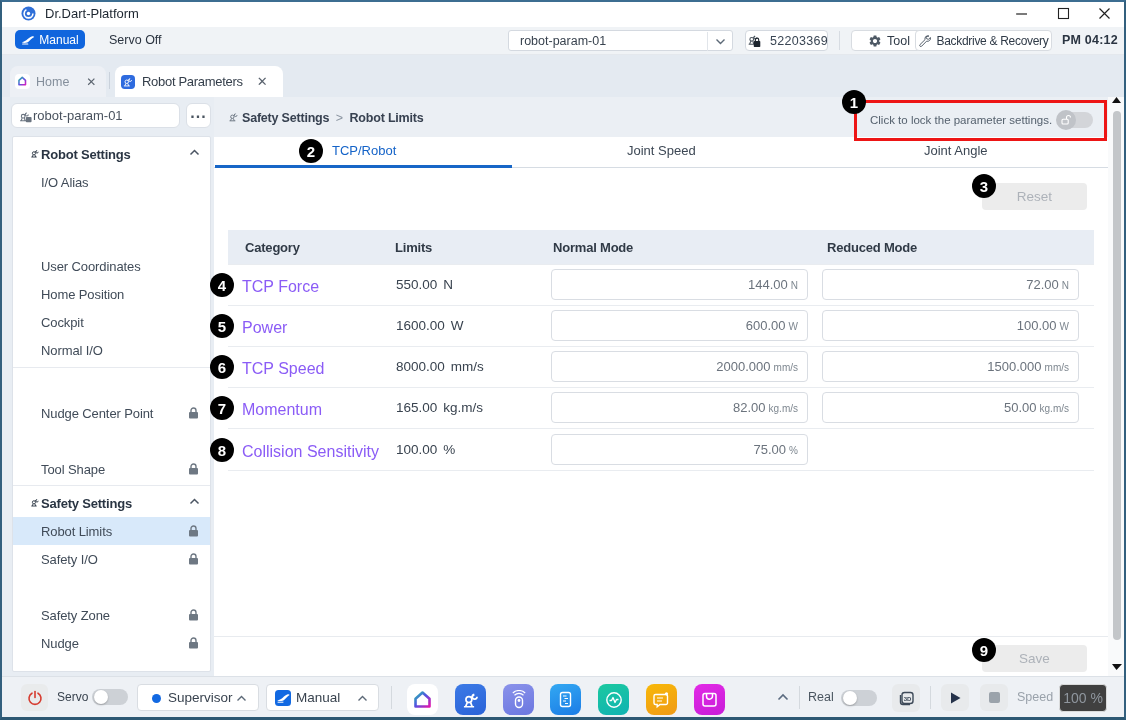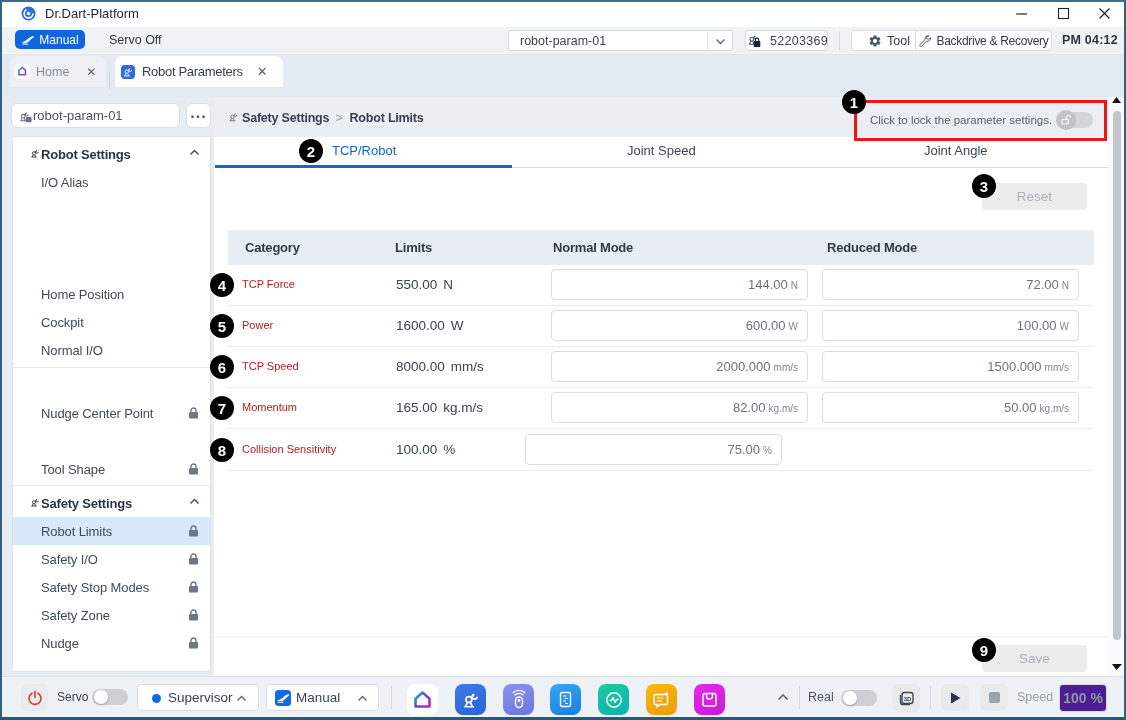--- a/index.html
+++ b/index.html
@@ -18,21 +18,21 @@
 #servooff { left:109px; top:33px; font-size:12.5px; color:#2b3440; }
 #combo { left:508px; top:30px; width:225px; height:21px; background:#fff; border:1px solid #d4d9e0; border-radius:3px; font-size:12.5px; color:#39434f; }
 #robotlock { left:741px; top:32px; }
 #serialbox { left:745px; top:30px; width:83px; height:21px; background:#fff; border:1px solid #d4d9e0; border-radius:4px; }
 #serial { left:770px; top:34px; font-size:12.5px; color:#3a4654; letter-spacing:.3px; }
 .tb-sep { top:31px; width:1px; height:19px; background:#d7dce2; }
 .tbtn { top:30px; height:21px; background:#fff; border:1px solid #d8dce1; border-radius:4px; font-size:12.5px; color:#2f3a47; display:flex; align-items:center; justify-content:center; gap:5px; }
 #clock { left:1062px; top:33px; font-size:12.5px; color:#2b3542; font-weight:bold; letter-spacing:.2px;}
 
 #tabbar { left:2px; top:55px; width:1122px; height:42px; background:#e4eaf1; }
-.tab { top:56px; height:31px; white-space:nowrap; border-radius:8px 8px 0 0; display:flex; align-items:center; }
+.tab { top:66px; height:31px; white-space:nowrap; border-radius:8px 8px 0 0; display:flex; align-items:center; }
 #tab-home { left:10px; width:96px; background:#edf0f5; }
 #tab-rp { left:115px; width:168px; background:#ffffff; }
 .tabx { font-size:14px; color:#5a636e; }
 #tabsep { left:109px; top:72px; width:1px; height:17px; background:#c9d1db; }
 
 #sb-input { left:11px; top:103px; width:169px; height:25px; background:#fff; border:1px solid #dbe0e7; border-radius:6px; }
 #sb-input span { position:absolute; left:21px; top:4px; font-size:13px; color:#49525e; }
 #sb-dots { left:186px; top:103px; width:25px; height:25px; background:#fff; border:1px solid #dbe0e7; border-radius:6px; color:#4a5560; }
 #sidebar { left:12px; top:136px; width:199px; height:536px; background:#fff; border:1px solid #dde2e9; border-radius:2px; overflow:hidden; }
 .sb-head { position:absolute; left:0; width:100%; height:28px; }
@@ -50,42 +50,42 @@
 #locktext { left:870px; top:114px; font-size:11.5px; color:#55616e; }
 
 .ptab { top:143px; font-size:13px; color:#3c4754; }
 #underline { left:215px; top:165px; width:297px; height:3px; background:#1766c7; }
 #tabstrip-border { left:214px; top:167px; width:894px; height:1px; background:#d6dce3; }
 .graybtn { width:105px; height:27px; background:#ececec; border-radius:4px; color:#adb2b9; font-size:13.5px; display:flex; align-items:center; justify-content:center; }
 
 #thead { left:228px; top:230px; width:866px; height:34px; background:#e8edf4; }
 .th { position:absolute; top:240px; font-size:13px; color:#303a46; font-weight:bold; letter-spacing:-0.2px;}
 .rowline { left:228px; width:866px; height:1px; background:#e9ecf0; }
-.rlabel { left:242px; font-size:11px; color:#b91c1c; }
+.rlabel { left:242px; font-size:16px; color:#8b5cf6; }
 .rlimit { left:396px; font-size:13.5px; color:#39434f; }
 .rlimit i { font-style:normal; margin-left:6px; }
 .inp { height:31px; width:257px; background:#fff; border:1px solid #d9dde3; border-radius:4px; text-align:right; font-size:13px; color:#6b737d; padding:7px 9px 0 0; }
 .inp i { font-style:normal; font-size:10px; color:#7e8790; margin-left:3px; }
 #footline { left:214px; top:636px; width:894px; height:1px; background:#e8ebef; }
 
 #sb-track { left:1108px; top:97px; width:16px; height:579px; background:#f9fafb; }
 #sb-thumb { left:1113px; top:111px; width:8px; height:529px; background:#c3c6c9; border-radius:4px; }
 
 #bottombar { left:2px; top:676px; width:1122px; height:41px; background:#eef1f5; border-top:1px solid #dce1e7; }
 #powerbtn { left:21px; top:684px; width:27px; height:27px; background:#e9ebec; border-radius:6px; }
 #servotext { left:57px; top:690px; font-size:12px; color:#39434f; }
 .toggle { width:36px; height:16px; background:#cdd1d6; border-radius:8px; }
 .toggle .knob { position:absolute; left:2px; top:1px; width:14px; height:14px; background:#fff; border-radius:50%; box-shadow:0 1px 2px rgba(0,0,0,.25); }
 .drop { top:684px; height:27px; background:#fff; border:1px solid #d9dde2; border-radius:4px; font-size:13.5px; color:#39434f; }
 .tile { top:684px; width:31px; height:31px; border-radius:8px; }
 .bb-sep { top:686px; width:1px; height:23px; background:#d4d9de; }
 #realtext { left:808px; top:690px; font-size:12.5px; color:#4a5560; }
 .bbtn { top:684px; width:28px; height:27px; background:#e8eaec; border-radius:6px; display:flex; align-items:center; justify-content:center; }
 #speedtext { left:1017px; top:690px; font-size:12.5px; color:#9aa2ab; }
-#speedbox { left:1059px; top:684px; width:48px; height:28px; background:#4c1d95; border:1px solid #dadbdb; border-radius:4px; color:#8f969e; font-size:14px; font-weight:bold; display:flex; align-items:center; justify-content:center; }
+#speedbox { left:1059px; top:684px; width:48px; height:28px; background:#404040; border:1px solid #dadbdb; border-radius:4px; color:#8f969e; font-size:14px; font-weight:normal; display:flex; align-items:center; justify-content:center; }
 
 #redrect { left:854px; top:100px; width:253px; height:41px; border:3px solid #ed1515; z-index:50; }
 .badge { width:24px; height:24px; background:#000; border-radius:50%; color:#fff; font-size:15px; font-weight:bold; display:flex; align-items:center; justify-content:center; z-index:60; }
 .ctr { display:flex; align-items:center; justify-content:center; }
 </style>
 </head>
 <body>
 <div class="abs" id="titlebar"></div>
 <svg class="abs" style="left:21px;top:6px" width="15" height="15" viewBox="0 0 15 15">
     <circle cx="7.5" cy="7.5" r="7" fill="#2f6fd8"></circle>
@@ -183,20 +183,23 @@
         </g>
       </svg>
       <b>Robot Settings</b>
       <svg class="chev" width="11" height="7" viewBox="0 0 11 7">
         <path d="M1.5 5.5l4-4 4 4" fill="none" stroke="#4b5563" stroke-width="1.5"></path>
       </svg>
     </div>
 <div class="sb-item" style="top:31px">
       <span>I/O Alias</span>
     </div>
+<div class="sb-item" style="top:115px">
+      <span>User Coordinates</span>
+    </div>
 <div class="sb-item" style="top:143px">
       <span>Home Position</span>
     </div>
 <div class="sb-item" style="top:171px">
       <span>Cockpit</span>
     </div>
 <div class="sb-item" style="top:199px">
       <span>Normal I/O</span>
     </div>
 <div class="sb-div" style="top:230px"></div>
@@ -229,27 +232,20 @@
     </div>
 <div class="sb-item sel" style="top:380px">
       <span>Robot Limits</span>
       <svg class="lockpos" width="11" height="12" viewBox="0 0 11 12">
         <rect x="1" y="5" width="9" height="6.5" rx="1" fill="#6e7883"></rect>
         <path d="M3 5V3.5a2.5 2.5 0 015 0V5" fill="none" stroke="#6e7883" stroke-width="1.4"></path>
       </svg>
     </div>
 <div class="sb-item" style="top:408px">
       <span>Safety I/O</span>
-      <svg class="lockpos" width="11" height="12" viewBox="0 0 11 12">
-        <rect x="1" y="5" width="9" height="6.5" rx="1" fill="#6e7883"></rect>
-        <path d="M3 5V3.5a2.5 2.5 0 015 0V5" fill="none" stroke="#6e7883" stroke-width="1.4"></path>
-      </svg>
-    </div>
-<div class="sb-item" style="top:436px">
-      <span>Safety Stop Modes</span>
       <svg class="lockpos" width="11" height="12" viewBox="0 0 11 12">
         <rect x="1" y="5" width="9" height="6.5" rx="1" fill="#6e7883"></rect>
         <path d="M3 5V3.5a2.5 2.5 0 015 0V5" fill="none" stroke="#6e7883" stroke-width="1.4"></path>
       </svg>
     </div>
 <div class="sb-item" style="top:464px">
       <span>Safety Zone</span>
       <svg class="lockpos" width="11" height="12" viewBox="0 0 11 12">
         <rect x="1" y="5" width="9" height="6.5" rx="1" fill="#6e7883"></rect>
         <path d="M3 5V3.5a2.5 2.5 0 015 0V5" fill="none" stroke="#6e7883" stroke-width="1.4"></path>
@@ -310,21 +306,21 @@
 <div class="abs inp" style="left:551px;top:351px">2000.000<i>mm/s</i></div>
 <div class="abs inp" style="left:822px;top:351px">1500.000<i>mm/s</i></div>
 <div class="abs rowline" style="top:387px"></div>
 <div class="abs rlabel" style="top:401px">Momentum</div>
 <div class="abs rlimit" style="top:400px">165.00<i>kg.m/s</i></div>
 <div class="abs inp" style="left:551px;top:392px">82.00<i>kg.m/s</i></div>
 <div class="abs inp" style="left:822px;top:392px">50.00<i>kg.m/s</i></div>
 <div class="abs rowline" style="top:428px"></div>
 <div class="abs rlabel" style="top:443px">Collision Sensitivity</div>
 <div class="abs rlimit" style="top:442px">100.00<i>%</i></div>
-<div class="abs inp" style="left:525px;top:434px">75.00<i>%</i></div>
+<div class="abs inp" style="left:551px;top:434px">75.00<i>%</i></div>
 <div class="abs rowline" style="top:470px"></div>
 
 <div class="abs" id="footline"></div>
 <div class="abs graybtn" style="left:982px;top:645px">Save</div>
 
 <div class="abs" id="sb-track"></div>
 <svg class="abs" style="left:1111px;top:96px" width="11" height="9" viewBox="0 0 11 9">
     <path d="M5.5 1L10 7H1z" fill="#111"></path>
   </svg>
 <svg class="abs" style="left:1111px;top:662px" width="11" height="9" viewBox="0 0 11 9">

